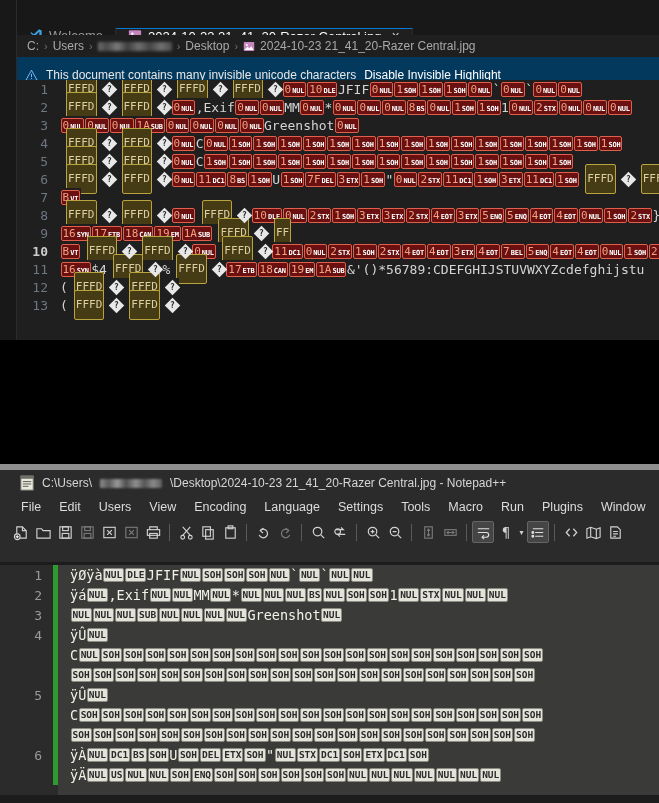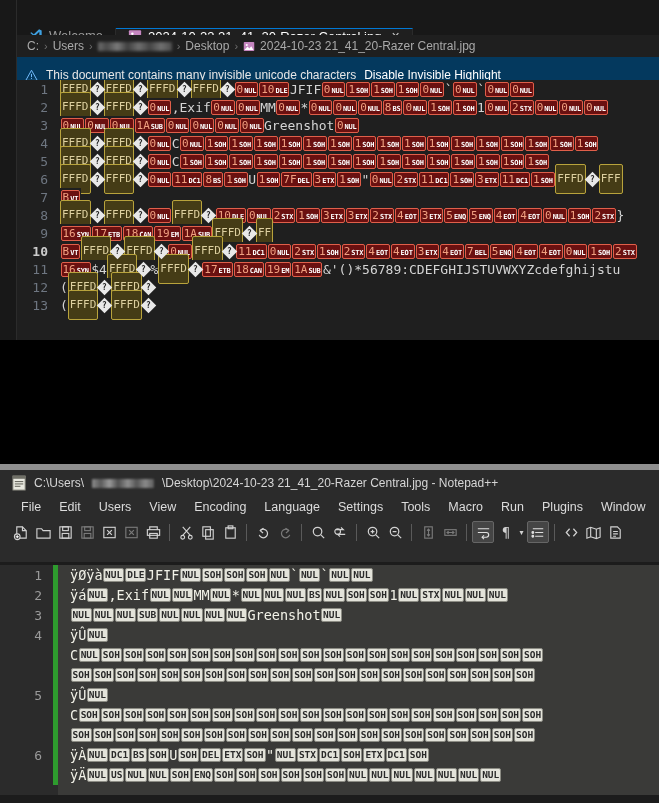--- a/index.html
+++ b/index.html
@@ -88,21 +88,21 @@
     color: #ff8b6b; border-radius: 2px;
     padding: 0 1px; margin: 0 0.5px; height: 15px; line-height: 14px;
   }
   .cbox .hex { font-size: 11px; font-family: "DejaVu Sans Mono", monospace; color:#f0a080; }
   .cbox .abbr { font-size: 7px; font-weight: bold; color: #ffffff; margin-left: 1px; letter-spacing: -0.2px; }
   
   .ubox {
     display: inline-flex; align-items: center;
     border: 1px solid #b8a33c; background: #453c16;
     color: #ddd0a0; border-radius: 2px;
-    padding: 0 1px; margin: 0 0; height: 30px; line-height: 14px;
+    padding: 0 1px; margin: 0 6px; height: 30px; line-height: 14px;
     font-size: 11px; font-family: "DejaVu Sans Mono", monospace;
   }
   .rdiamond {
     display: inline-block; width: 11px; height: 11px;
     background: #e8e8e8; transform: rotate(45deg);
     position: relative; margin: 0 1px;
   }
   .rdiamond > i {
     position: absolute; inset: 0; transform: rotate(-45deg);
     display: flex; align-items: center; justify-content: center;
@@ -117,21 +117,21 @@
 
   
   .npp {
     position: absolute; left: 0; top: 464px; width: 659px; height: 339px;
     background: #2b2b2b; overflow: hidden;
   }
   .npp-topedge { position:absolute; left:0; top:0; width: 659px; height: 6px; background:#8f8f8f; }
   .npp-title {
     position: absolute; left: 0; top: 6px; right: 0; height: 26px;
     background: #2b2b2b; display: flex; align-items: center; gap: 7px;
-    padding-left: 12px; font-size: 12px; color: #d6d6d6; white-space: nowrap;
+    padding-left: 20px; font-size: 12px; color: #d6d6d6; white-space: nowrap;
   }
   .npp-icon { width: 15px; height: 16px; position: relative; flex: 0 0 auto; }
   .npp-redacted {
     display: inline-block; width: 62px; height: 9px;
     background: linear-gradient(90deg,#8d8d8d 0%,#5a5a5a 14%,#9a9a9a 28%,#4f4f4f 42%,#8f8f8f 58%,#555 72%,#8a8a8a 86%,#5d5d5d 100%);
     filter: blur(1.3px); border-radius: 1px; vertical-align: middle; margin: 0 1px;
   }
   .npp-menu {
     position: absolute; left: 0; top: 32px; right: 0; height: 22px;
     display: flex; align-items: center; gap: 0px; padding-left: 12px;

